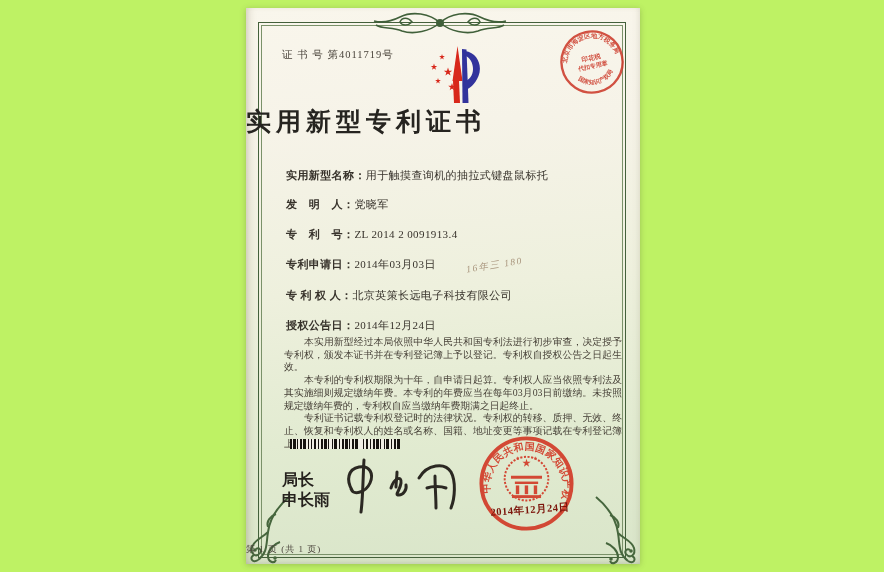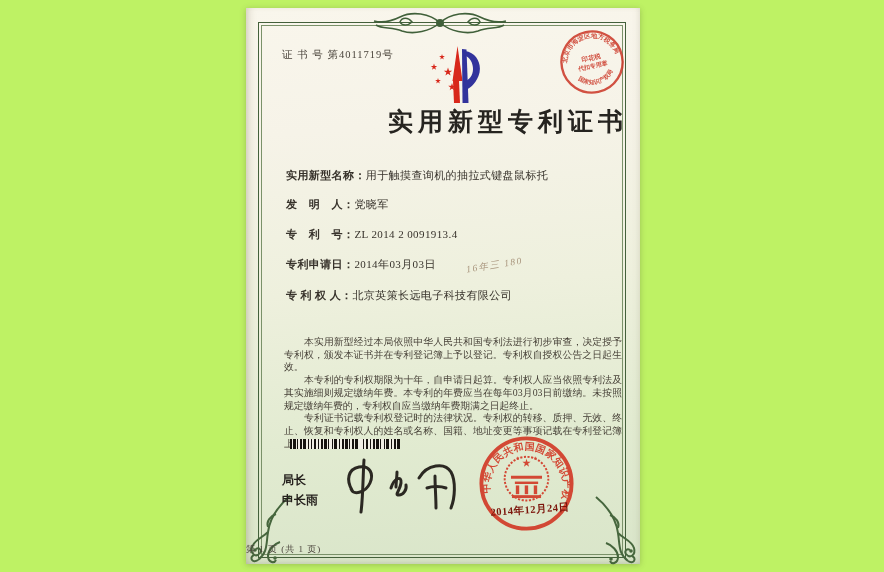--- a/index.html
+++ b/index.html
@@ -14,34 +14,34 @@
   .border-frame{position:absolute;left:12px;top:14px;width:366px;height:534px;
         border:1.5px solid #44603b;}
   .border-frame::before{content:"";position:absolute;inset:2px;border:1px solid #7a9169;}
   .ornament-top{position:absolute;left:126px;top:1px;width:136px;height:28px;}
   .flourish{position:absolute;width:48px;height:72px;}
   .fl-bl{left:0px;top:486px;}
   .fl-br{left:346px;top:487px;transform:scaleX(-1);}
   .cert-no{position:absolute;left:36px;top:40px;font-size:10.5px;color:#4a443c;letter-spacing:1px;}
   .stamp{position:absolute;left:312px;top:20px;width:68px;height:68px;transform:rotate(-12deg);opacity:.88;}
   .logo{position:absolute;left:180px;top:37px;width:56px;height:60px;}
-  .title{position:absolute;left:0;right:12px;top:97px;text-align:right;
+  .title{position:absolute;left:0;right:12px;top:97px;text-align:left;
          font-size:25px;font-weight:bold;letter-spacing:5px;color:#262420;}
   .field{position:absolute;left:40px;font-size:11px;font-weight:bold;color:#37322b;
          letter-spacing:.4px;white-space:pre;}
   .fvalue{font-weight:normal;}
   .note{position:absolute;left:220px;top:251px;font-size:9.5px;color:#a8947c;
         transform:rotate(-9deg);font-style:italic;letter-spacing:1.5px;}
   .body-text{position:absolute;left:38px;top:328px;width:338px;font-size:9.8px;
         line-height:12.7px;color:#453f36;text-align:justify;}
   .body-text p{margin:0;text-indent:20px;}
   .barcode{position:absolute;left:44px;top:431px;width:110px;height:10px;
         background:repeating-linear-gradient(90deg,#17130f 0 1.6px,#f1eee4 1.6px 2.8px,
         #17130f 2.8px 5.6px,#f1eee4 5.6px 7.2px,#17130f 7.2px 8.1px,#f1eee4 8.1px 10.4px);}
-  .sig-label{position:absolute;left:36px;top:462px;font-size:12px;font-weight:bold;
+  .sig-label{position:absolute;left:36px;top:462px;font-size:16px;font-weight:bold;
         color:#26221e;line-height:20px;}
   .signature{position:absolute;left:93px;top:446px;width:132px;height:64px;}
   .seal{position:absolute;left:232px;top:427px;width:97px;height:97px;opacity:.92;}
   .seal-date{position:absolute;left:234px;top:495px;width:100px;font-size:10.5px;font-weight:bold;
         color:#7c150b;transform:rotate(-4deg);text-align:center;letter-spacing:.5px;}
   .footer{position:absolute;left:0;right:18px;top:535px;text-align:left;
         font-size:9px;color:#4a443c;letter-spacing:1px;}
 </style>
 </head>
 <body>
@@ -121,20 +121,21 @@
       </g>
     </svg>
 
     <div class="title">实用新型专利证书</div>
 
     <div class="field" style="top:160px"><span>实用新型名称：</span><span class="fvalue">用于触摸查询机的抽拉式键盘鼠标托</span></div>
     <div class="field" style="top:189px"><span>发　明　人：</span><span class="fvalue">党晓军</span></div>
     <div class="field" style="top:219px"><span>专　利　号：</span><span class="fvalue">ZL 2014 2 0091913.4</span></div>
     <div class="field" style="top:249px"><span>专利申请日：</span><span class="fvalue">2014年03月03日</span></div>
     <div class="field" style="top:280px"><span>专 利 权 人：</span><span class="fvalue">北京英策长远电子科技有限公司</span></div>
+    <div class="field" style="top:310px"><span>授权公告日：</span><span class="fvalue">2014年12月24日</span></div>
 
     <div class="note">16年三 180</div>
 
     <div class="body-text">
       <p>本实用新型经过本局依照中华人民共和国专利法进行初步审查，决定授予专利权，颁发本证书并在专利登记簿上予以登记。专利权自授权公告之日起生效。</p>
       <p>本专利的专利权期限为十年，自申请日起算。专利权人应当依照专利法及其实施细则规定缴纳年费。本专利的年费应当在每年03月03日前缴纳。未按照规定缴纳年费的，专利权自应当缴纳年费期满之日起终止。</p>
       <p>专利证书记载专利权登记时的法律状况。专利权的转移、质押、无效、终止、恢复和专利权人的姓名或名称、国籍、地址变更等事项记载在专利登记簿上。</p>
     </div>
 
     <div class="barcode"></div>

